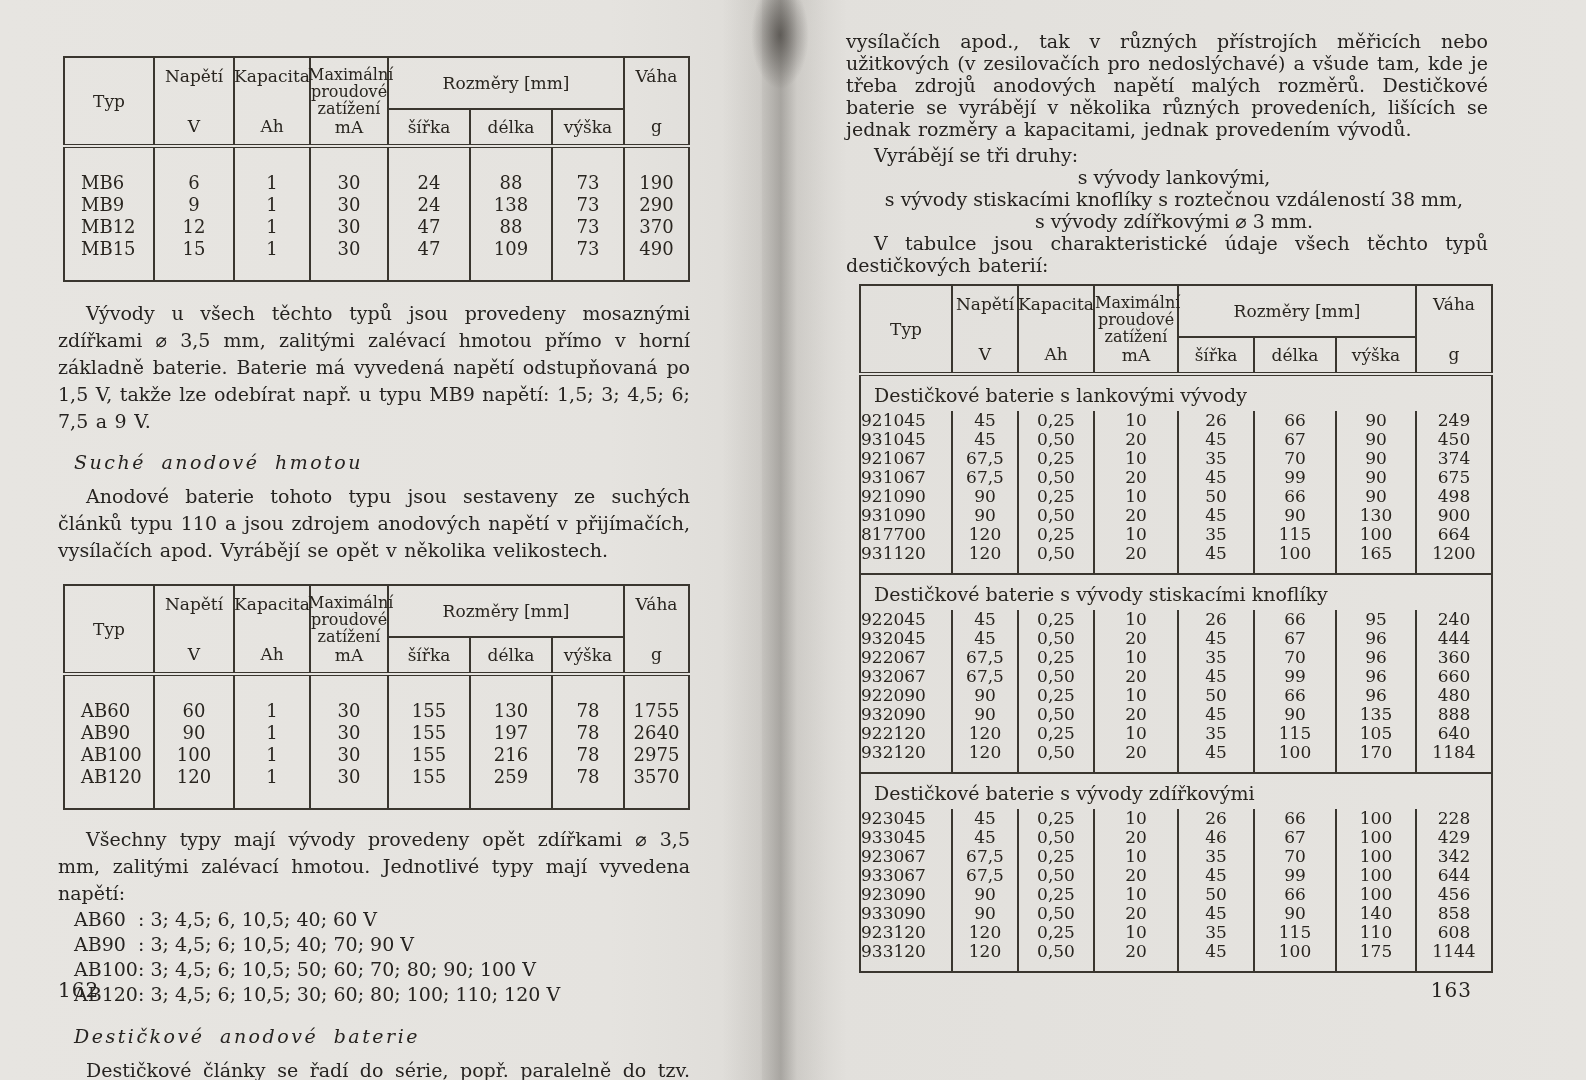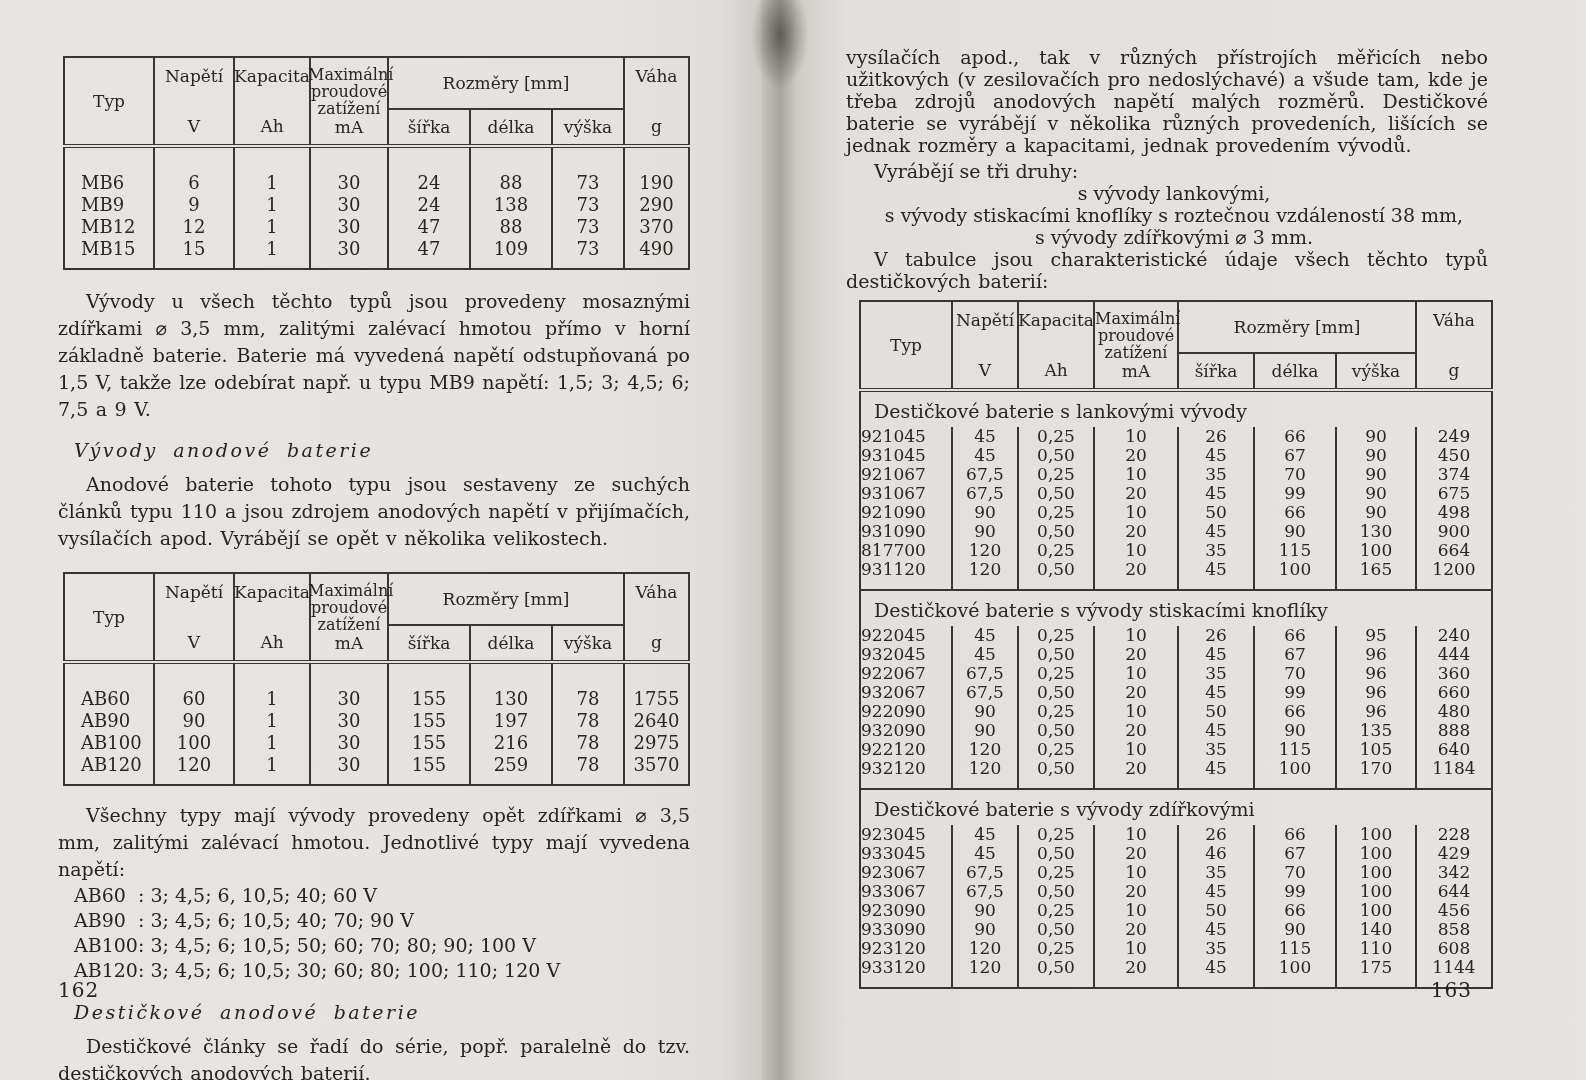--- a/index.html
+++ b/index.html
@@ -16,21 +16,21 @@
   .page-right{left:762px;width:824px;background:linear-gradient(90deg,#d8d6d2 0%,#e2e0dc 8%,#e4e2de 55%,#e6e4e0 100%);}
   .gutter{
     position:absolute;left:722px;top:0;width:125px;height:1080px;pointer-events:none;
     background:linear-gradient(90deg,rgba(70,64,55,0) 0%,rgba(70,64,55,0.10) 30%,rgba(50,46,40,0.30) 47%,rgba(70,64,55,0.10) 60%,rgba(70,64,55,0) 100%);
   }
   .gutter-top{
     position:absolute;left:740px;top:-40px;width:80px;height:150px;pointer-events:none;
     background:radial-gradient(closest-side,rgba(35,31,27,0.55),rgba(35,31,27,0) 72%);
   }
   .content-left{position:absolute;left:58px;top:56px;width:632px;}
-  .content-right{position:absolute;left:84px;top:46px;width:642px;}
+  .content-right{position:absolute;left:84px;top:30px;width:642px;}
 
   p{margin:0;}
   .para{font-size:19px;line-height:27px;text-align:justify;word-spacing:1.5px;}
   .rp{font-size:19px;line-height:22px;}
   .indent{text-indent:28px;}
   .subheading{
     margin:0;font-weight:400;font-style:italic;
     font-size:19px;letter-spacing:2.5px;word-spacing:7px;
   }
   .vlist{font-size:19px;line-height:25px;margin-left:16px;}
@@ -58,21 +58,21 @@
     display:flex;flex-direction:column;justify-content:space-between;align-items:center;
     height:80px;padding:5px 2px;font-size:17px;box-sizing:border-box;
   }
   .vstack.center{justify-content:center;}
   .maxw{display:block;width:82px;font-size:16px;line-height:17px;text-align:center;}
 
   .t-left{width:625px;margin:0 0 0 5px;}
   .t-left td{height:22px;font-size:18px;text-align:center;line-height:22px;}
   .t-left .c0{text-align:left;padding-left:16px;}
   .t-left tbody tr:first-child td{padding-top:24px;}
-  .t-left tbody tr:last-child td{padding-bottom:8px;}
+  .t-left tbody tr:last-child td{padding-bottom:20px;}
 
   .t-right{width:632px;margin:8px 0 0 13px;}
   .t-right td{height:19px;font-size:17px;text-align:center;line-height:19px;}
   .t-right .c0{text-align:left;padding-left:0;}
   .t-right tbody.section{border-top:2.5px solid #3a362f;}
   .t-right tbody.section tr:last-child td{padding-bottom:10px;}
   .t-right td.sect{
     text-align:left;font-size:19px;height:auto;
     padding:8px 0 5px 13px;line-height:22px;
   }
@@ -174,21 +174,21 @@
               <td class="c4">47</td>
               <td class="c5">109</td>
               <td class="c6">73</td>
               <td class="c7">490</td>
             </tr>
           </tbody>
       </table>
 
       <p class="para indent" style="margin-top:18px">Vývody u všech těchto typů jsou provedeny mosaznými zdířkami ⌀ 3,5 mm, zalitými zalévací hmotou přímo v horní základně baterie. Baterie má vyvedená napětí odstupňovaná po 1,5 V, takže lze odebírat např. u typu MB9 napětí: 1,5; 3; 4,5; 6; 7,5 a 9 V.</p>
 
-      <h3 class="subheading" style="margin:16px 0 0 16px">Vývody anodové baterie</h3>
+      <h3 class="subheading" style="margin:16px 0 0 16px">Suché anodové hmotou</h3>
 
       <p class="para indent" style="margin-top:10px">Anodové baterie tohoto typu jsou sestaveny ze suchých článků typu 110 a jsou zdrojem anodových napětí v přijímačích, vysílačích apod. Vyrábějí se opět v několika velikostech.</p>
 
       <table class="dtable t-left" style="margin-top:20px">
         <colgroup>
           <col style="width:90px">
             <col style="width:80px">
             <col style="width:76px">
             <col style="width:78px">
           <col style="width:82px">

